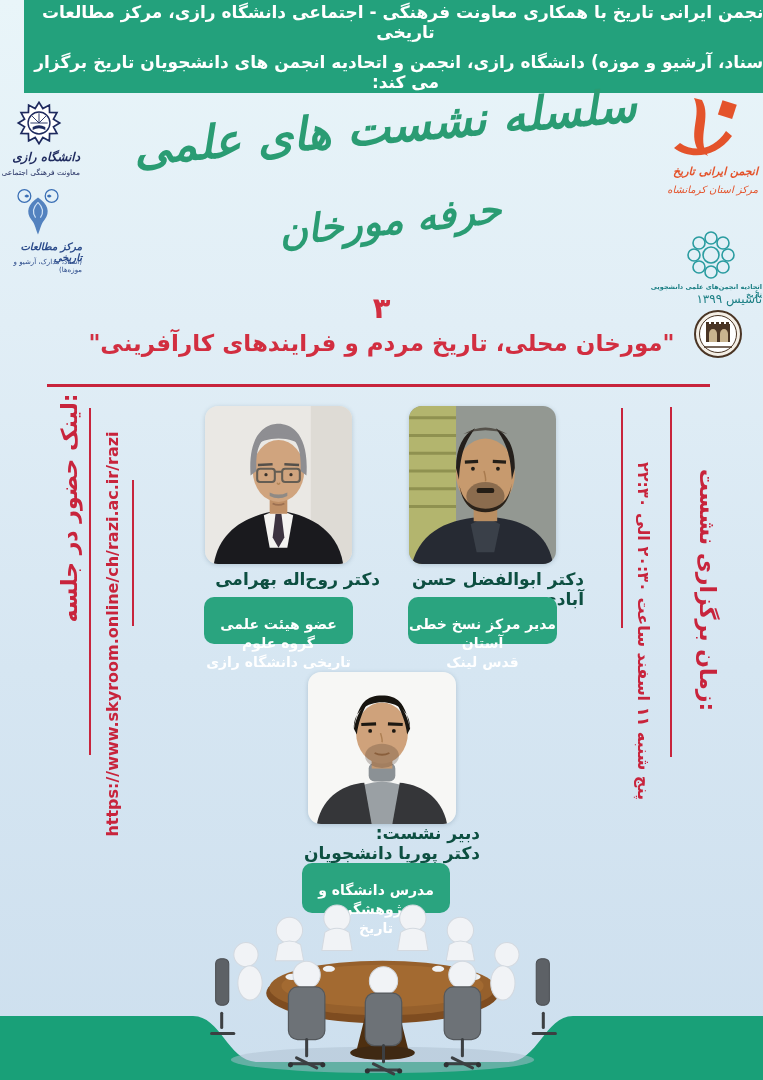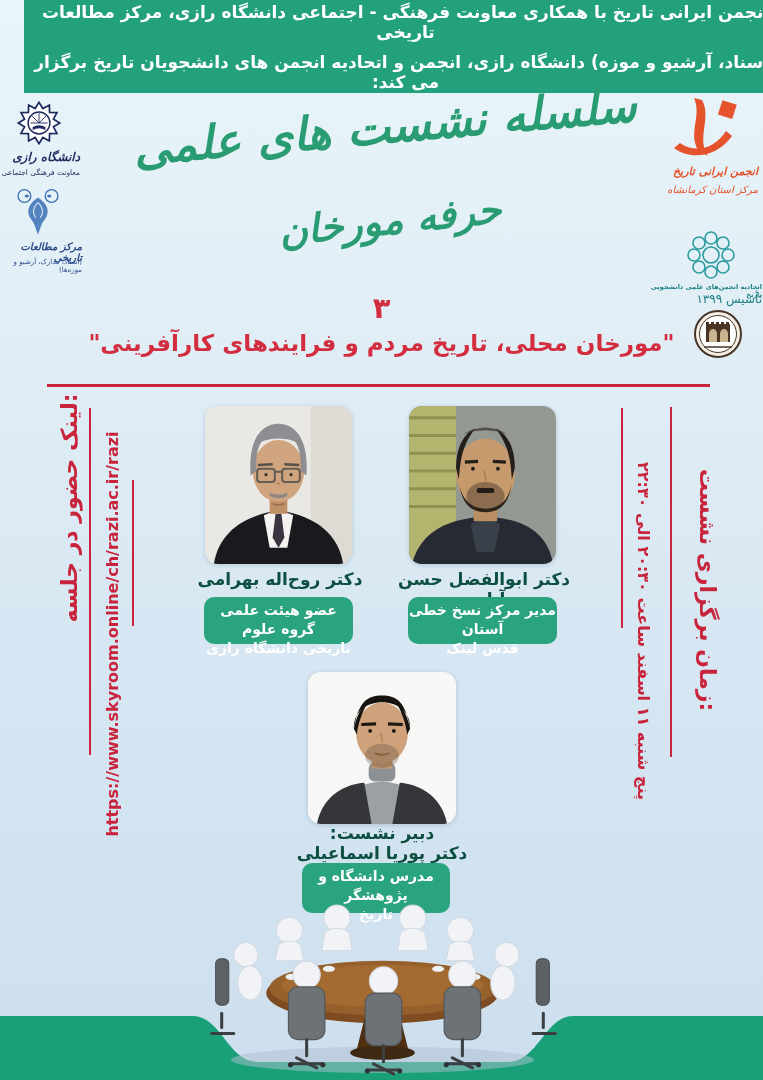--- a/index.html
+++ b/index.html
@@ -33,25 +33,25 @@
   .rot.ccw{ transform:translate(-50%,-50%) rotate(-90deg); }
   .rot.cw { transform:translate(-50%,-50%) rotate(90deg); }
   .vline{ position:absolute; width:2px; background:#c8243c; }
 
   
   .cap{ position:absolute; direction:rtl; }
 
   
   .photo{ position:absolute; border-radius:13px; overflow:hidden; box-shadow:0 1px 4px rgba(60,90,110,.25); }
   .photo svg{ display:block; width:100%; height:100%; }
-  .name{ position:absolute; text-align:center; direction:rtl; font-weight:bold;
+  .name{ position:absolute; direction:rtl; font-weight:bold;
          font-size:17px; color:#0d4f41; line-height:19.5px; }
   .badge{ position:absolute; background:#2aa47f; border-radius:10px; color:#fff;
           text-align:center; direction:rtl; font-weight:bold; font-size:14px;
-          line-height:19px; padding-top:4px; }
+          line-height:19px; padding-top:18px; }
   .deco{ position:absolute; }
 </style>
 </head>
 <body>
 
 <div class="poster">
 
   <div class="banner">
     <div>انجمن ایرانی تاریخ با همکاری معاونت فرهنگی - اجتماعی دانشگاه رازی، مرکز مطالعات تاریخی</div>
     <div>(اسناد، آرشیو و موزه) دانشگاه رازی، انجمن و اتحادیه انجمن های دانشجویان تاریخ برگزار می کند:</div>
@@ -211,21 +211,21 @@
       <line x1="36" y1="37" x2="46" y2="36.5" stroke="#1c1812" stroke-width="2.2"></line>
       <line x1="54" y1="36.5" x2="64" y2="37" stroke="#1c1812" stroke-width="2.2"></line>
       <circle cx="42" cy="41.5" r="1.3" fill="#1c1812"></circle>
         <circle cx="58" cy="41.5" r="1.3" fill="#1c1812"></circle>
       <path d="M49,43 q1.5,5 1,6.5" stroke="#ad7f52" fill="none"></path>
       <path d="M45,57 Q50,59.5 55,57" stroke="#8a5f3c" stroke-width="1.3" fill="none"></path>
     </svg>
   </div>
   <div class="name" style="left:284px;top:824px;width:196px">
     <div>دبیر نشست:</div>
-    <div>دکتر پوریا اسماعیلی</div>
+    <div>دکتر پوریا دانشجویان</div>
   </div>
   <div class="badge" style="left:302px;top:863px;width:148px;height:50px">
     <div>مدرس دانشگاه و پژوهشگر</div>
     <div>تاریخ</div>
   </div>
 
   <svg class="deco" style="left:0;top:1010px" width="763" height="70" viewBox="0 0 763 70">
     <path d="M0,6 H193 C221,6 228,52 258,52 H508 C538,52 545,6 573,6 H763 V70 H0 Z" fill="#19a078"></path>
   </svg>
 

